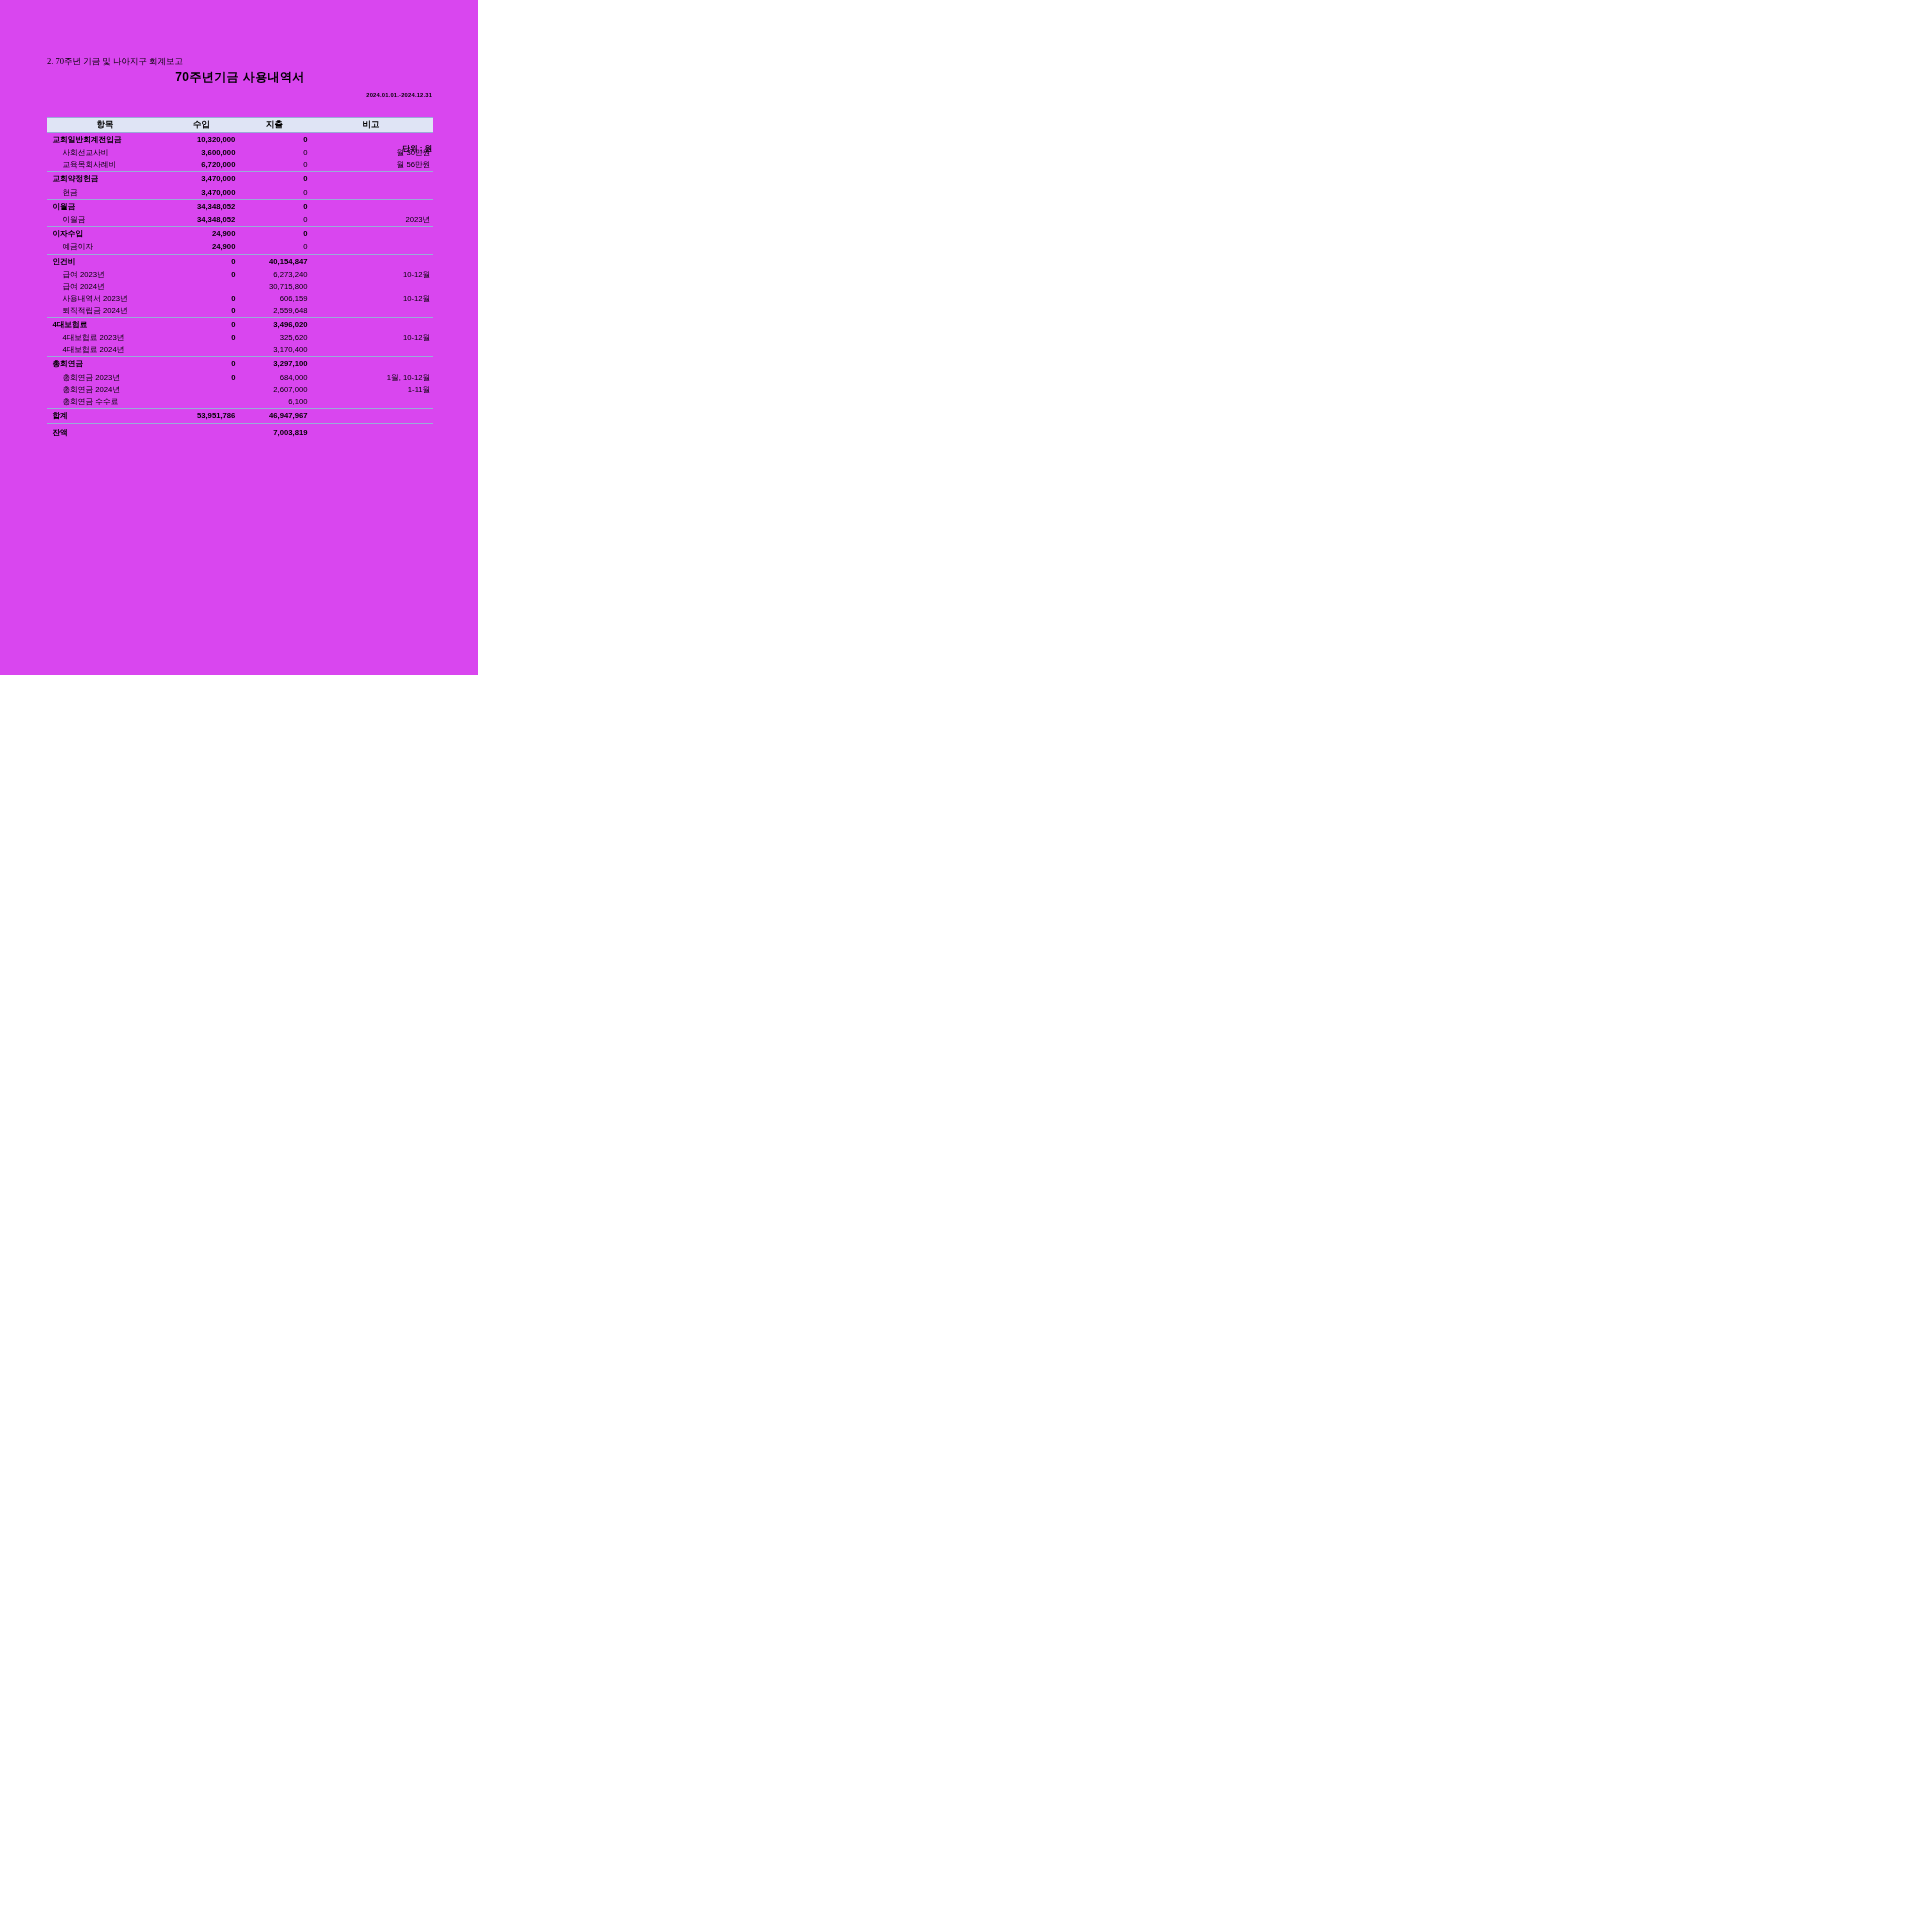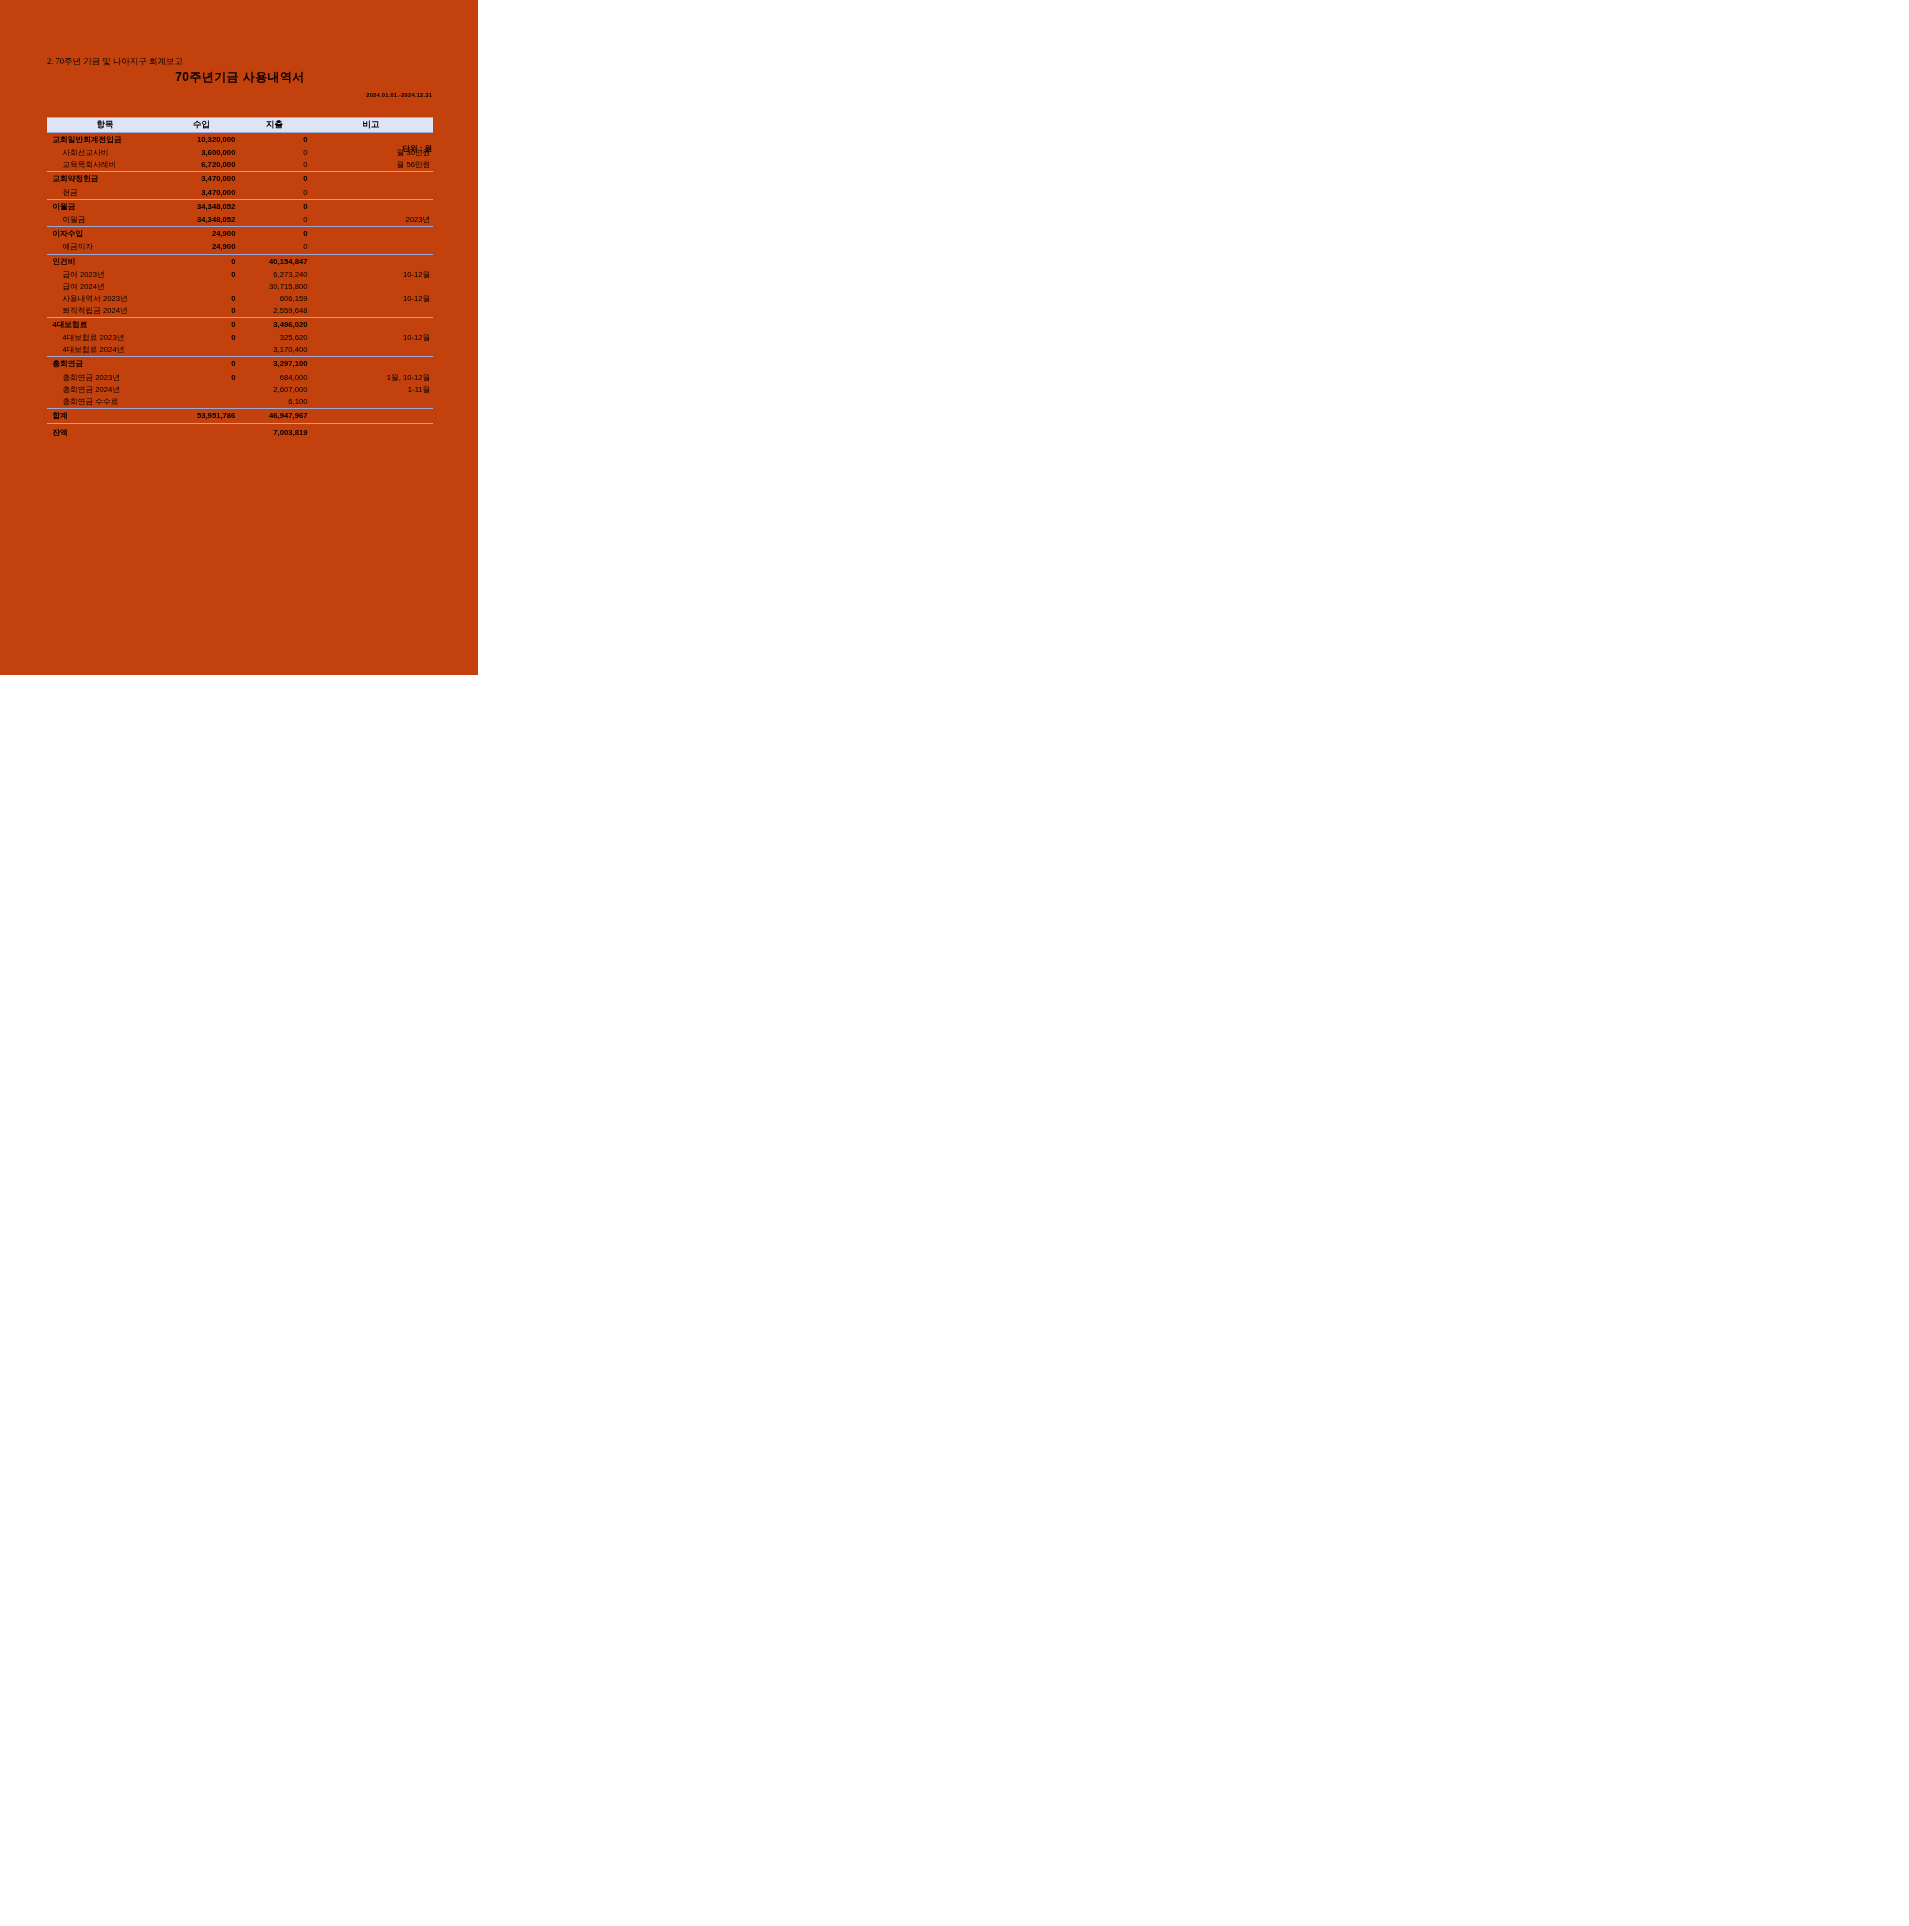--- a/index.html
+++ b/index.html
@@ -3,21 +3,21 @@
 <meta charset="utf-8">
 <style>
   :root{
     --rule-blue:#9aabd8;
     --header-fill:#dfe4f5;
   }
   html,body{margin:0;padding:0;background:#ffffff;}
   .page{
     position:relative;
     width:478px;height:675px;
-    background:#c2410c;
+    background:#d946ef;
     color:#000;
     font-family:"Liberation Sans","DejaVu Sans",sans-serif;
     overflow:hidden;
   }
   .content{position:absolute;left:47px;top:0;width:386px;height:100%;}
   .doc-heading{
     position:absolute;top:56px;left:0;
     font-family:"Liberation Serif","DejaVu Serif",serif;
     font-size:8.5px;font-weight:400;white-space:nowrap;
   }

